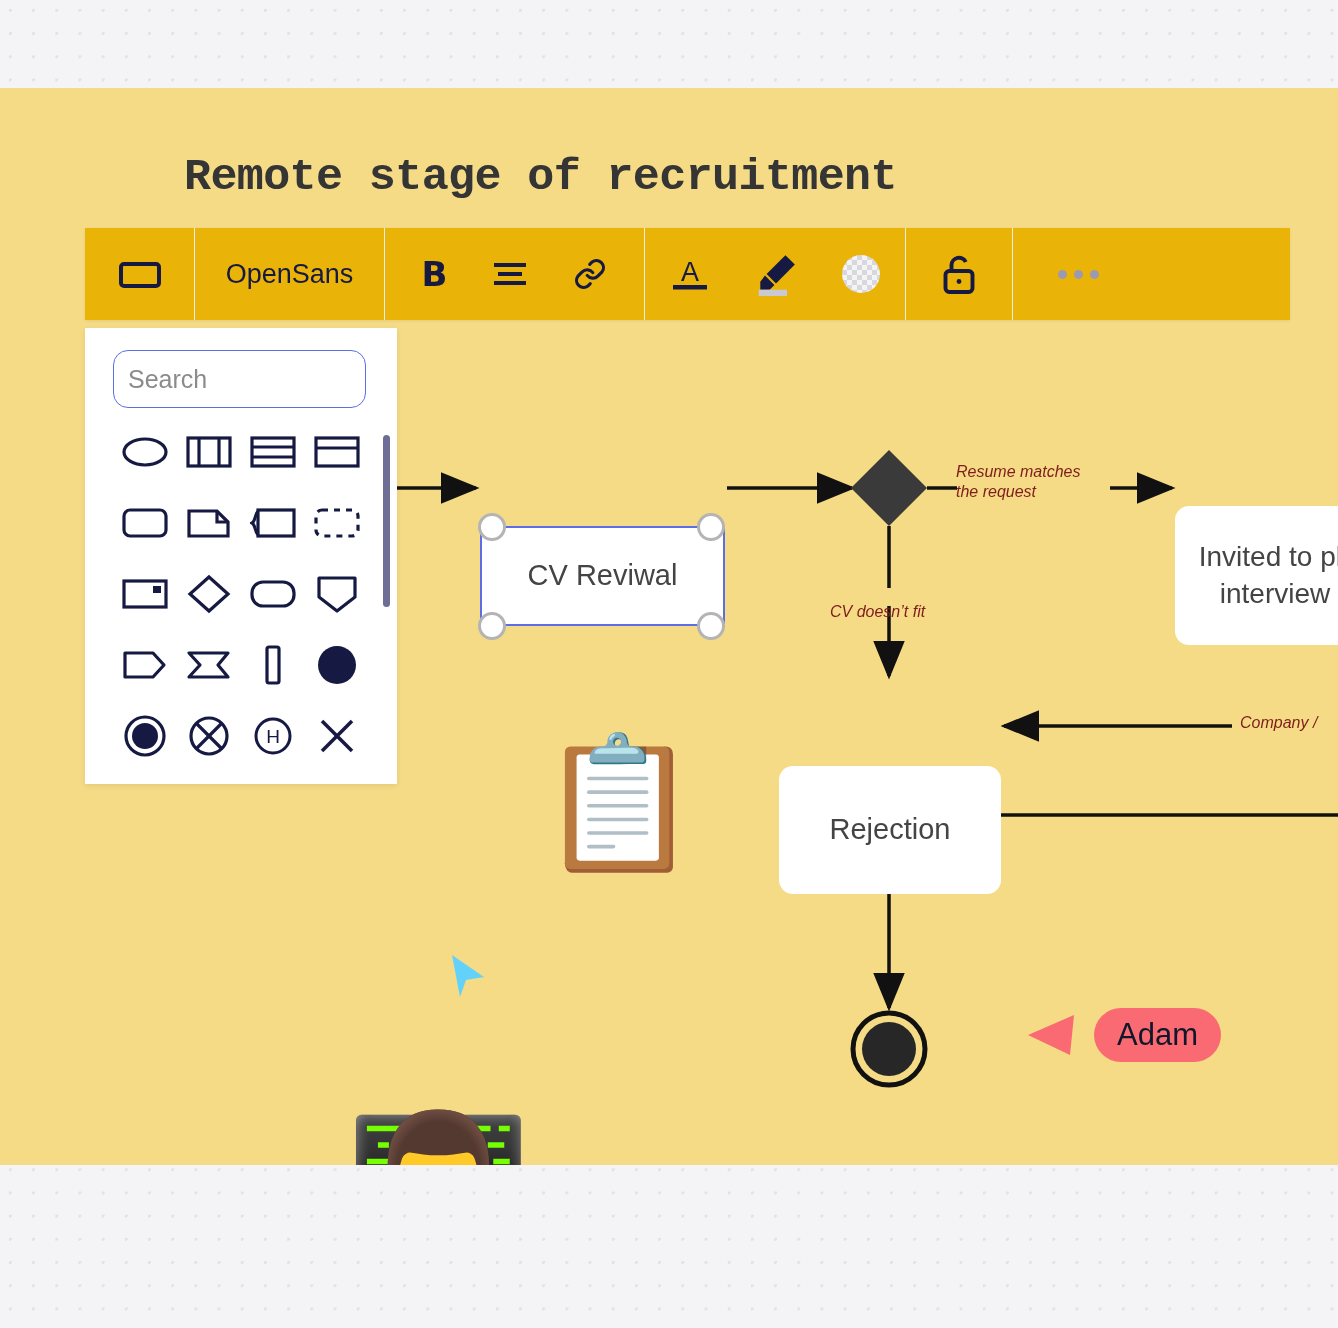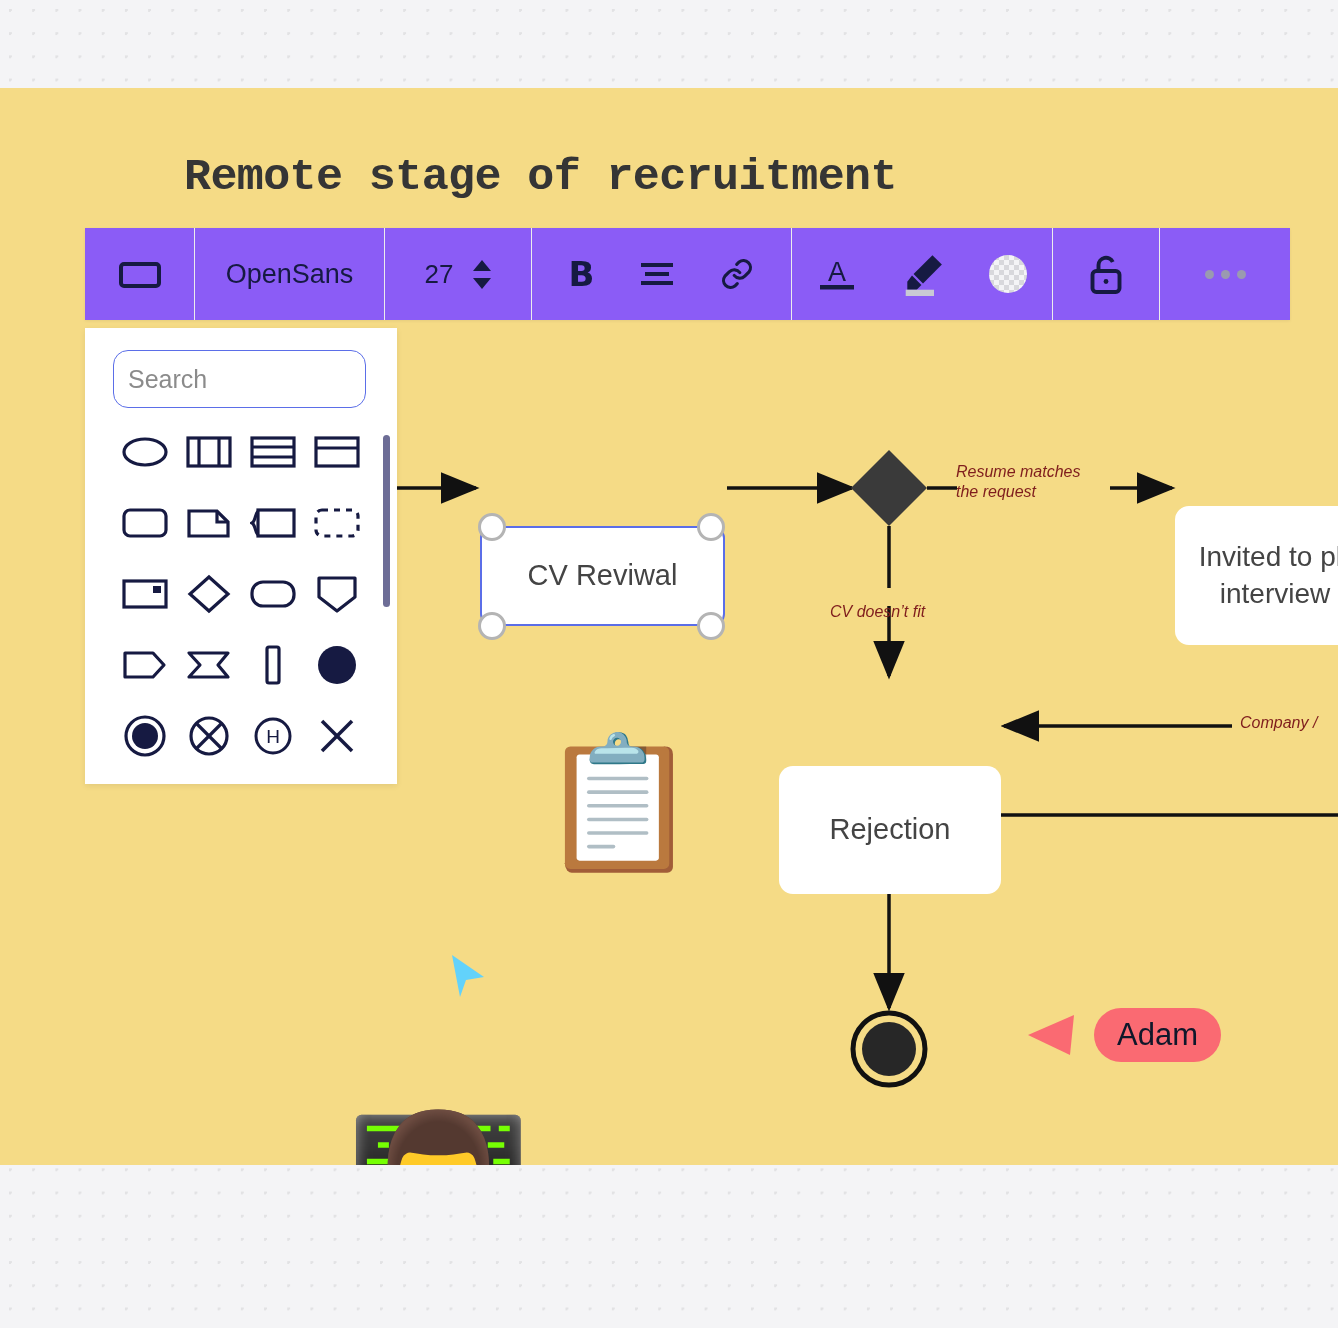--- a/index.html
+++ b/index.html
@@ -41,21 +41,21 @@
   .node-box {
     position:absolute;
     background:#ffffff;
     border-radius:14px;
     display:flex; align-items:center; justify-content:center;
     text-align:center;
     font-size:28px; color:#444; line-height:1.3;
   }
   #node-cv-review {
     left:480px; top:438px; width:245px; height:100px;
-    border-radius:12px;
+    border-radius:4px;
     border:2px solid #5b6ee8;
     font-size:29px;
   }
   #node-invited { left:1175px; top:418px; width:200px; height:139px; padding:0 18px; }
   #node-rejection { left:779px; top:678px; width:222px; height:128px; font-size:29px; }
 
   .selection-handle {
     position:absolute; width:28px; height:28px; border-radius:50%;
     background:#ffffff; border:3px solid #b4b4b4;
   }
@@ -68,21 +68,21 @@
     position:absolute;
     font-family:"DejaVu Sans", sans-serif;
     line-height:1;
   }
   #emoji-clipboard { left:538px; top:650px; font-size:130px; }
   #emoji-person { left:345px; top:1028px; font-size:150px; }
 
   
   #toolbar {
     position:absolute; left:85px; top:228px; width:1205px; height:92px;
-    background:#8b5cf6;
+    background:#eab308;
     display:flex; align-items:stretch;
     box-shadow:0 1px 3px rgba(0,0,0,0.07);
     z-index:20;
   }
   .tb-group {
     display:flex; align-items:center; justify-content:center;
     border-right:1px solid #ececed;
     color:#161a42;
   }
   .tb-group:last-child { border-right:none; }
@@ -235,27 +235,20 @@
       <svg width="42" height="30">
           <rect x="2" y="5" width="38" height="22" rx="3" fill="none" stroke="#161a42" stroke-width="4"></rect>
         </svg>
     </span>
   </div>
 
   <div class="tb-group tb-g-font">
     <span>OpenSans</span>
   </div>
 
-  <div class="tb-group tb-g-size">
-    <span>27</span>
-    <span class="stepper">
-      <i class="up"></i>
-      <i class="down"></i>
-    </span>
-  </div>
 
   <div class="tb-group tb-g-fmt">
     <span class="tb-icon bold-glyph">B</span>
     <span class="tb-icon">
       <svg width="34" height="26">
         <rect x="1" y="2" width="32" height="4" fill="#161a42"></rect>
         <rect x="5" y="11" width="24" height="4" fill="#161a42"></rect>
         <rect x="1" y="20" width="32" height="4" fill="#161a42"></rect>
       </svg>
     </span>

